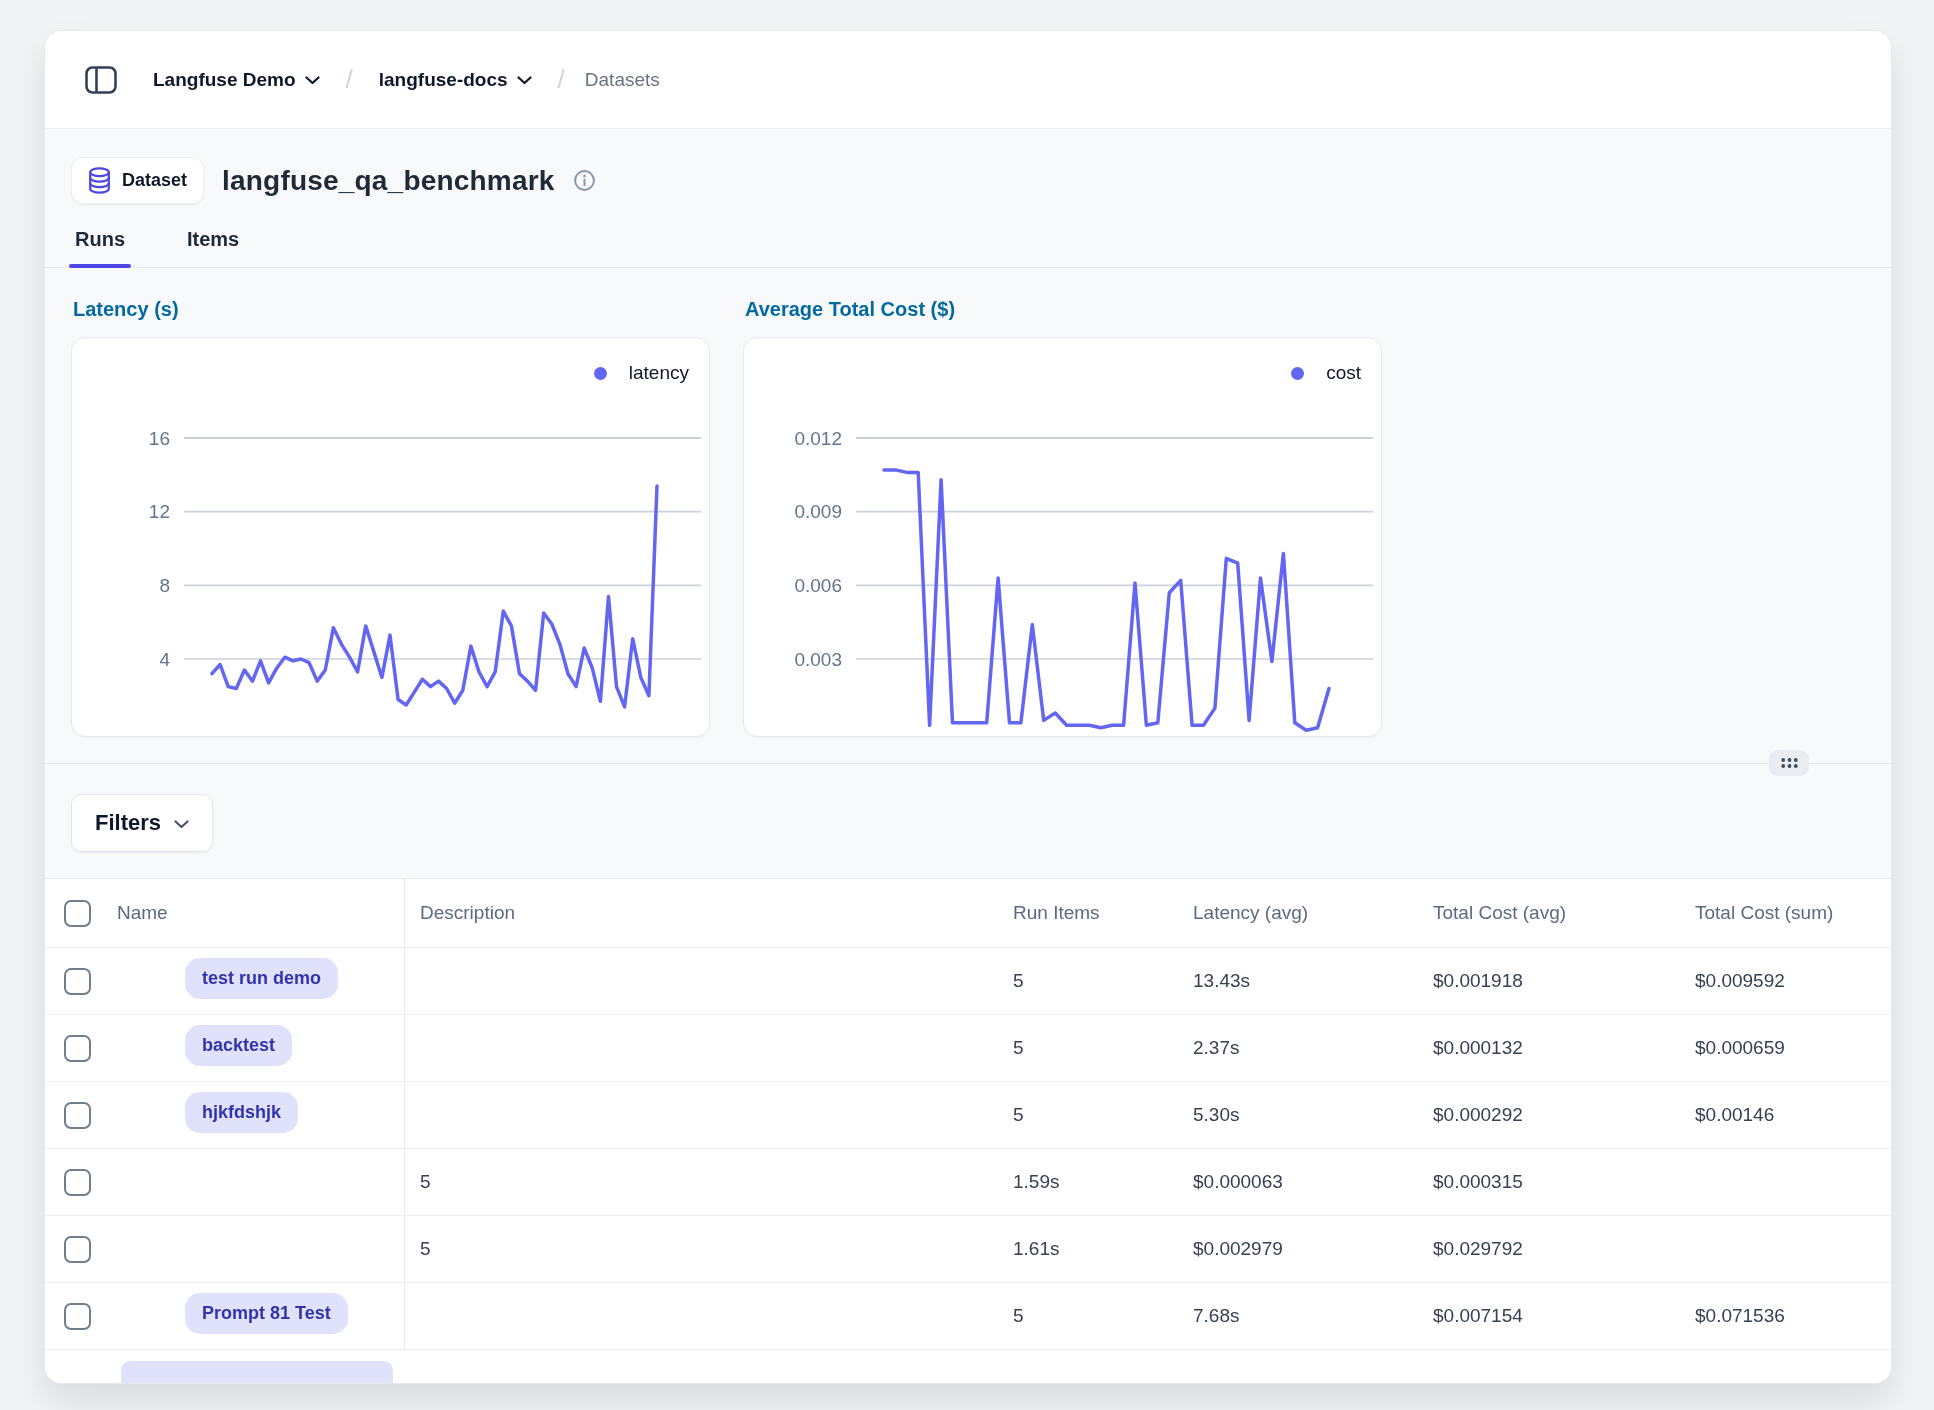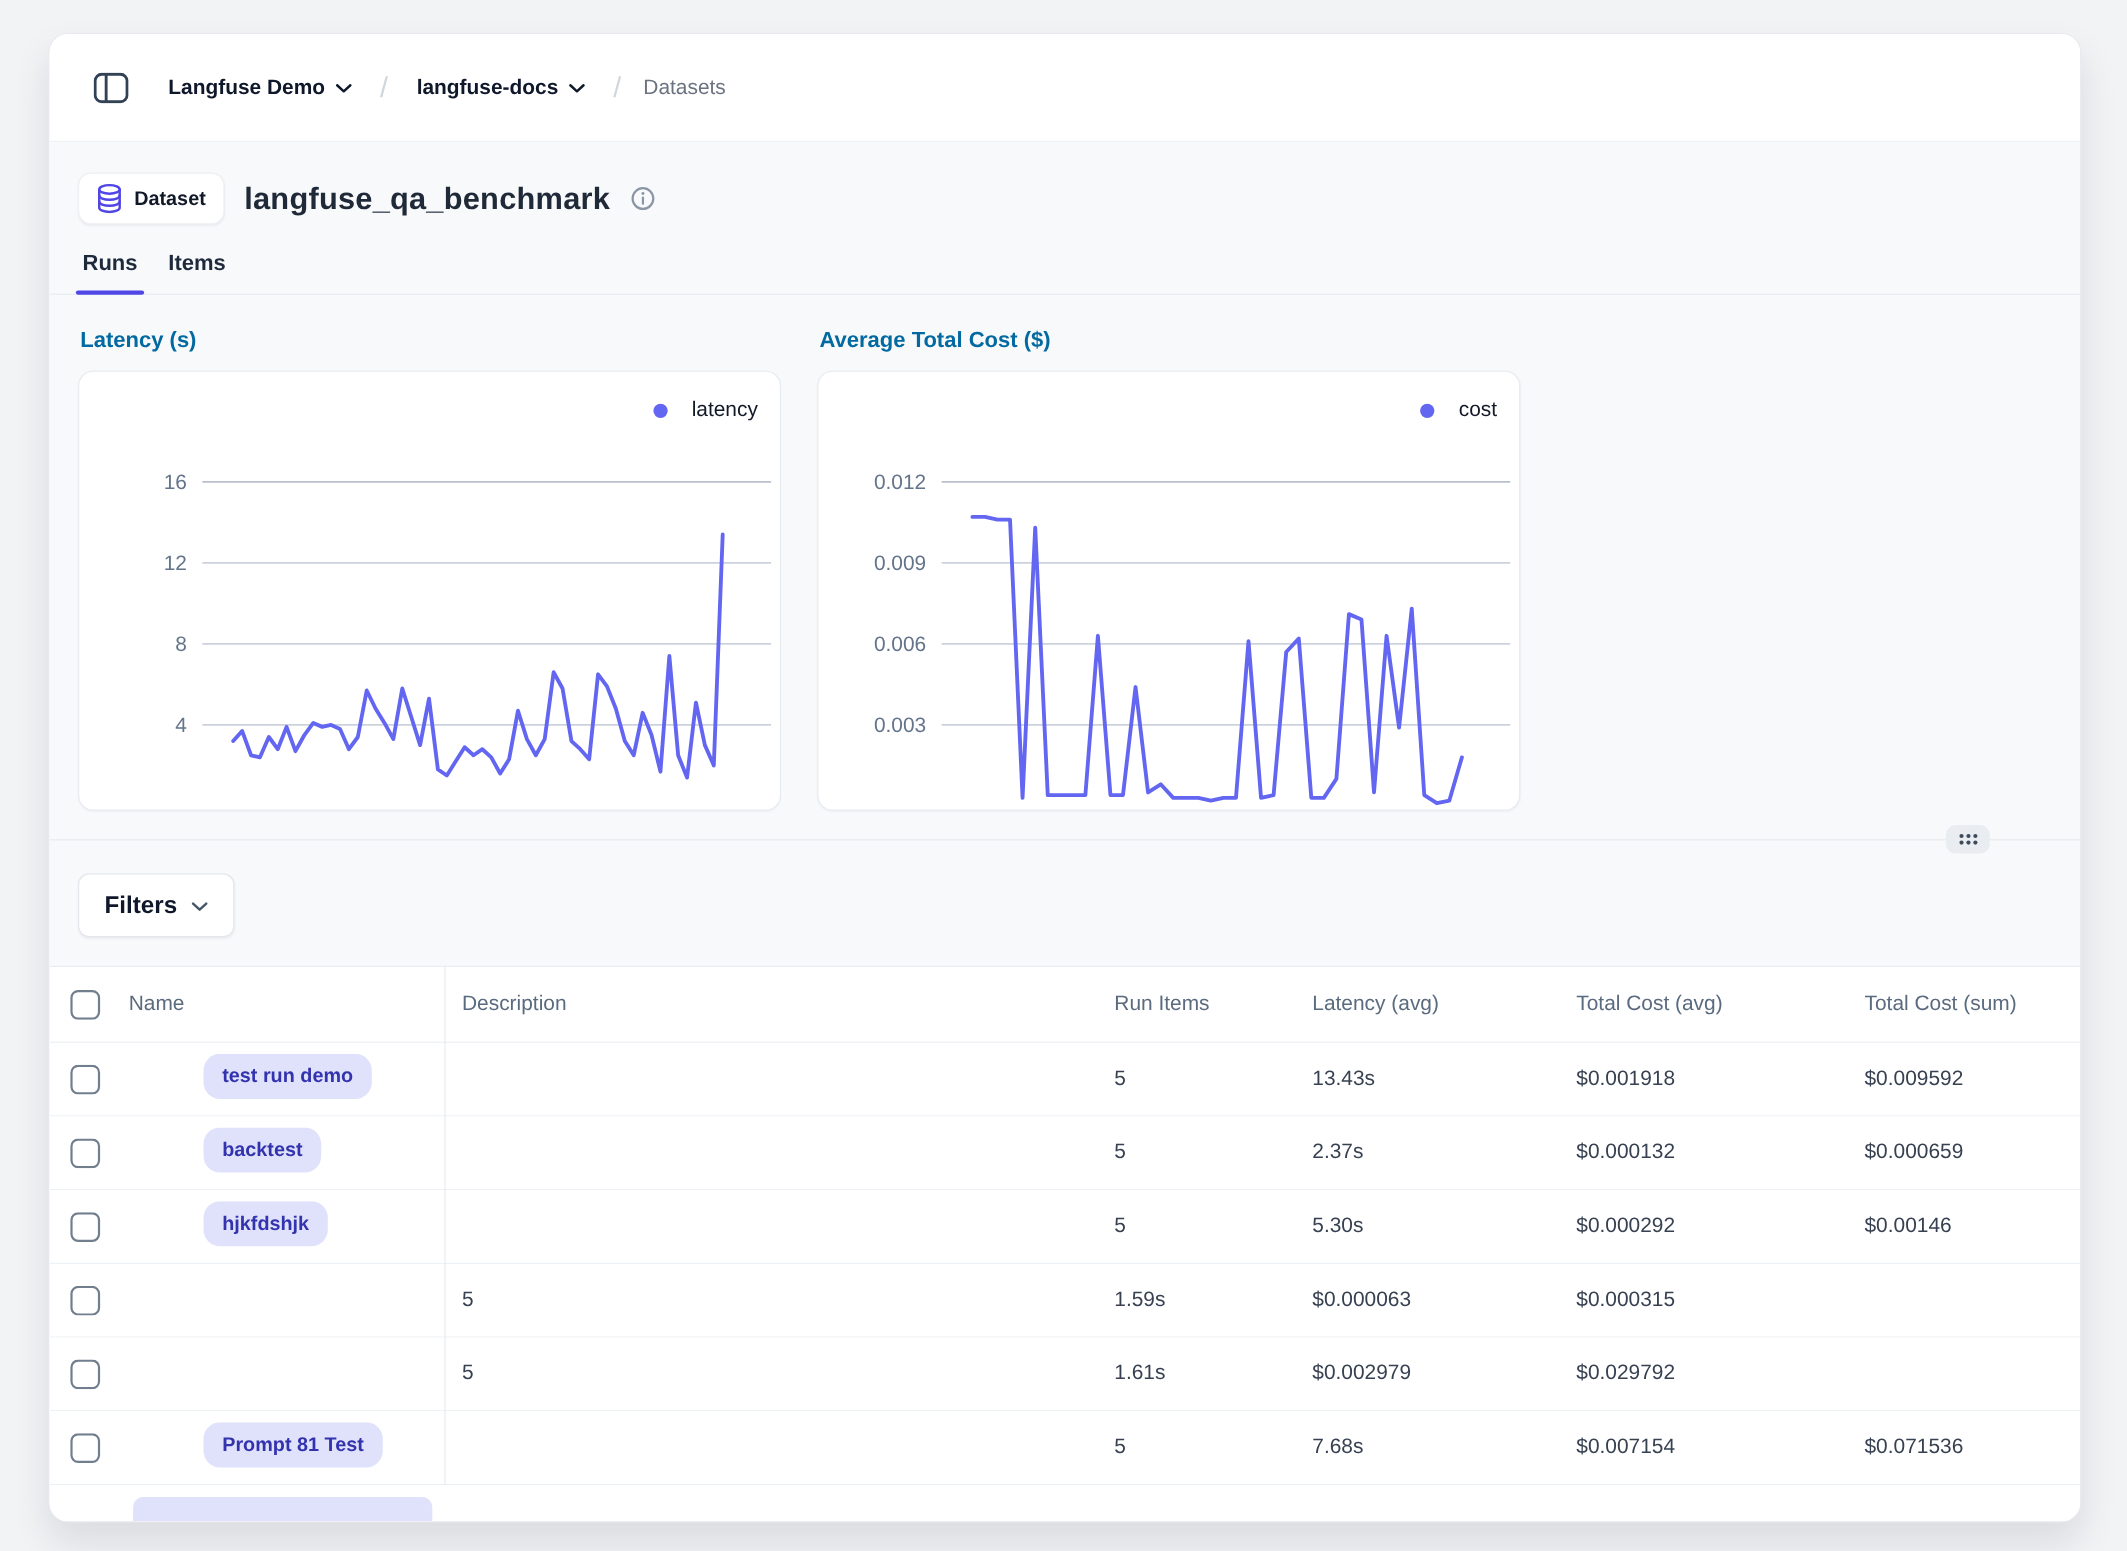--- a/index.html
+++ b/index.html
@@ -30,21 +30,21 @@
   .content{flex:1;background:#f7f9fb;display:flex;flex-direction:column;overflow:hidden;}
   .title-row{display:flex;align-items:center;gap:18px;padding:28px 26px 0 26px;}
   .dataset-badge{
     display:inline-flex;align-items:center;gap:11px;background:#fff;
     border:1px solid #eef0f4;border-radius:12px;padding:9px 16px;
     box-shadow:0 1px 2px rgba(16,24,40,.06);
     font-size:18px;font-weight:700;color:#111827;
   }
   .page-title{margin:0;font-size:28px;font-weight:700;color:#1f2937;letter-spacing:.2px;}
   .info-btn{background:none;border:none;padding:0;display:flex;cursor:pointer;color:#8b95a5;}
-  .tabs{display:flex;gap:24px;padding:0 28px;margin-top:24px;border-bottom:1px solid #e7eaef;}
+  .tabs{display:flex;gap:58px;padding:0 28px;margin-top:24px;border-bottom:1px solid #e7eaef;}
   .tab{position:relative;background:none;border:none;font-family:inherit;font-size:20px;font-weight:600;color:#1e293b;padding:0 2px 16px 2px;cursor:pointer;}
   .tab.active::after{content:"";position:absolute;left:-4px;right:-4px;bottom:-1px;height:4px;border-radius:3px;background:#4f46e5;}
   
   .charts-row{display:flex;gap:35px;padding:30px 26px 0 26px;}
   .chart-block{width:637px;}
   .chart-label{margin:0 0 16px 2px;font-size:20px;font-weight:600;color:#0369a1;}
   .chart-card{
     position:relative;width:637px;height:398px;background:#fff;
     border:1px solid #e7eaef;border-radius:14px;
     box-shadow:0 1px 2px rgba(16,24,40,.04);

